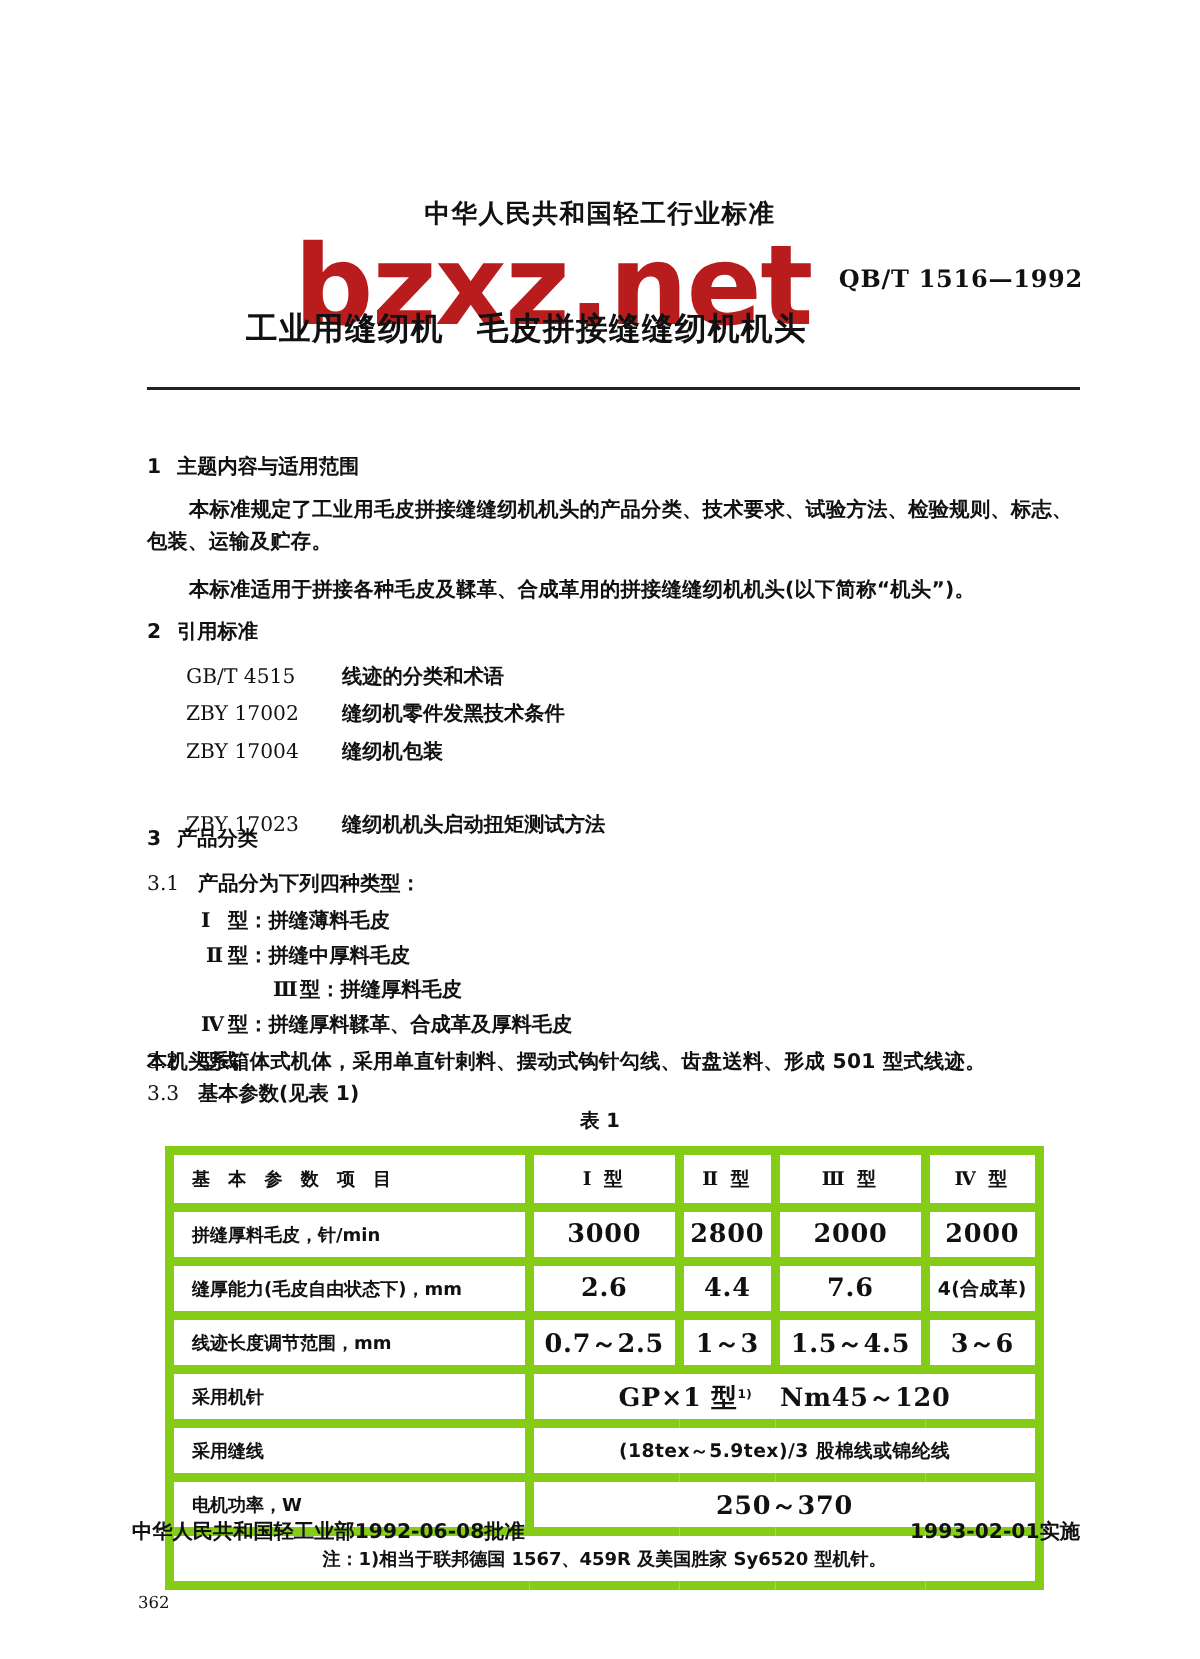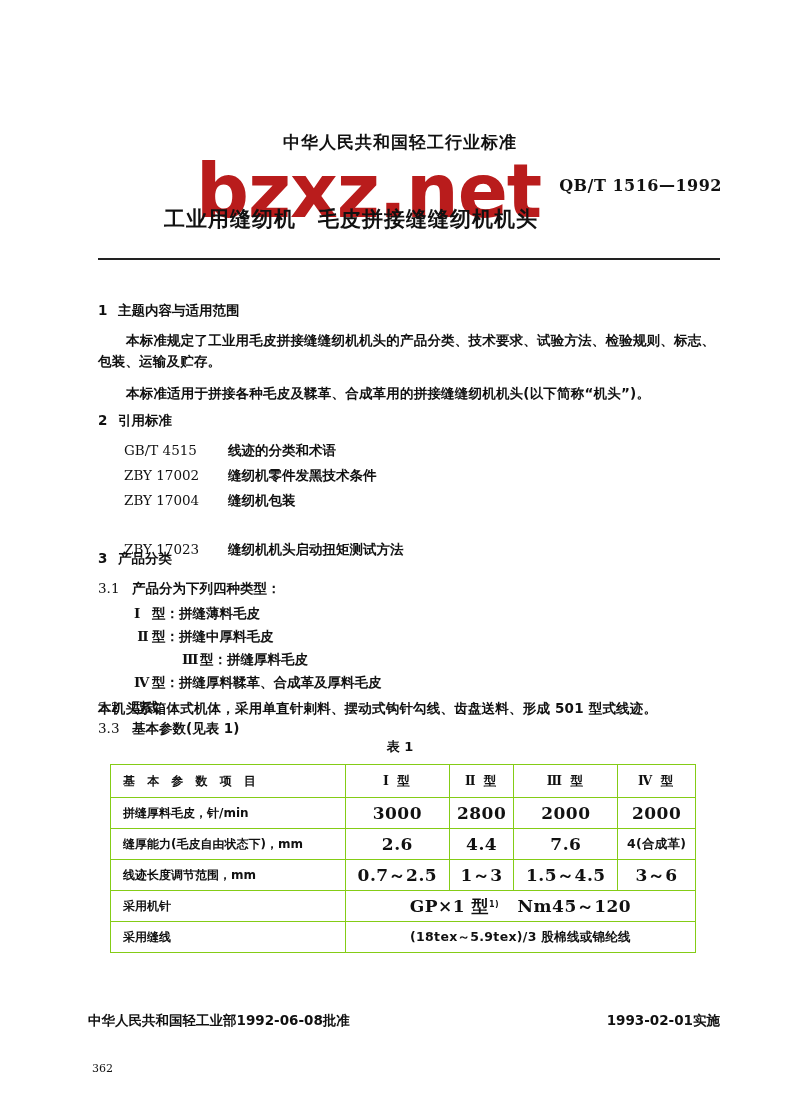--- a/index.html
+++ b/index.html
@@ -150,21 +150,21 @@
   table.params {
     position: absolute;
     left: 110px;
     top: 764px;
     width: 586px;
     border-collapse: collapse;
     font-size: 12px;
     font-weight: bold;
   }
   table.params td, table.params th {
-    border: 1px solid #84cc16;
+    border: 6px solid #84cc16;
     padding: 0;
     height: 30px;
     text-align: center;
     vertical-align: middle;
     font-weight: bold;
   }
   table.params thead th {
     height: 32px;
     letter-spacing: 2px;
   }
@@ -354,20 +354,27 @@
         <tr>
           <td class="rowlabel">采用机针</td>
           <td class="mixcell" colspan="4">
             <span class="numcell">GP×1 型</span><sup>1)</sup>&nbsp;&nbsp;&nbsp;&nbsp;<span class="numcell">Nm45～120</span>
           </td>
         </tr>
         <tr>
           <td class="rowlabel">采用缝线</td>
           <td class="mixcell" colspan="4">(18tex～5.9tex)/3 股棉线或锦纶线</td>
         </tr>
+        <tr>
+          <td class="rowlabel">电机功率，W</td>
+          <td class="numcell" colspan="4">250～370</td>
+        </tr>
+        <tr class="note-row">
+          <td colspan="5">注：1)相当于联邦德国 1567、459R 及美国胜家 Sy6520 型机针。</td>
+        </tr>
       </tbody>
     </table>
 
     <div class="footer-left">中华人民共和国轻工业部1992-06-08批准</div>
     <div class="footer-right">1993-02-01实施</div>
     <div class="page-num">362</div>
 
   </div>
 </div>
 

